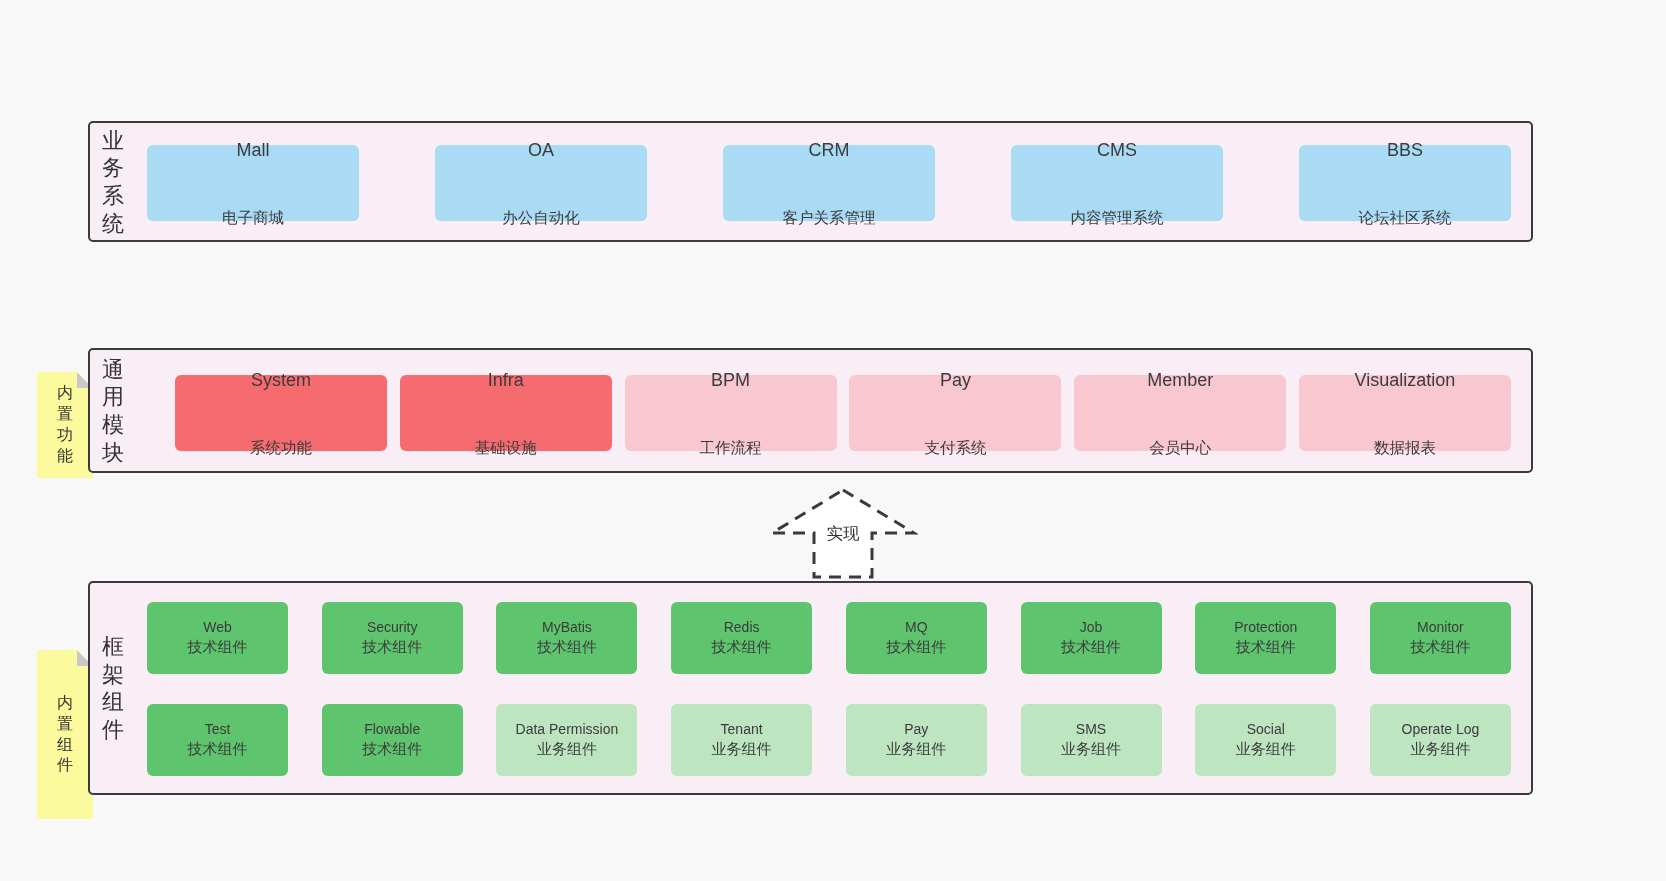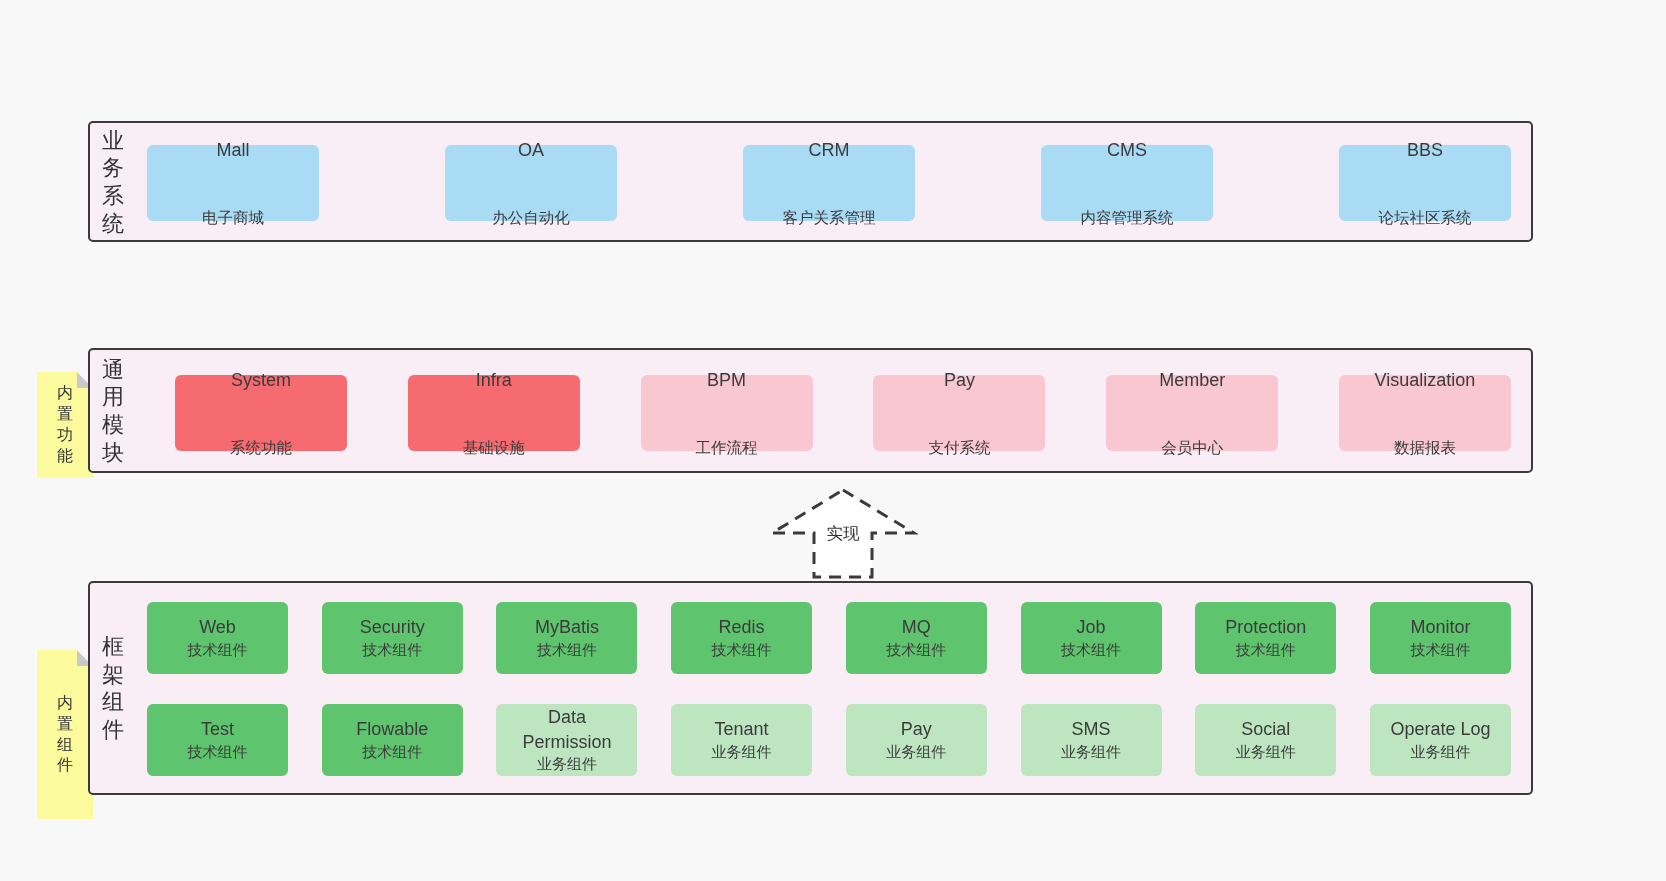--- a/index.html
+++ b/index.html
@@ -43,23 +43,23 @@
     border-radius: 6px;
     display: flex;
     flex-direction: column;
     justify-content: center;
     text-align: center;
     padding: 4px 8px;
     line-height: 1.38;
   }
   .box-name { font-size: 18px; }
   .box-desc { font-size: 15.5px; }
-  .row-6 .box { width: 172px; height: 76px; gap: 44px; }
+  .row-6 .box { width: 212px; height: 76px; gap: 44px; }
   .row-8 .box { width: 141px; height: 72px; }
-  .row-8 .box-name { font-size: 18px; }
+  .row-8 .box-name { font-size: 14px; }
   .row-8 .box-desc { font-size: 15px; }
 
   .box.blue       { background: var(--blue, #a9dbf5); }
   .box.red        { background: var(--red, #f56b70); }
   .box.pink       { background: var(--pink, #f9c7d0); }
   .box.green      { background: var(--green, #5fc46e); }
   .box.lightgreen { background: var(--lightgreen, #bce5c0); }
 
   .sticky {
     position: absolute;

